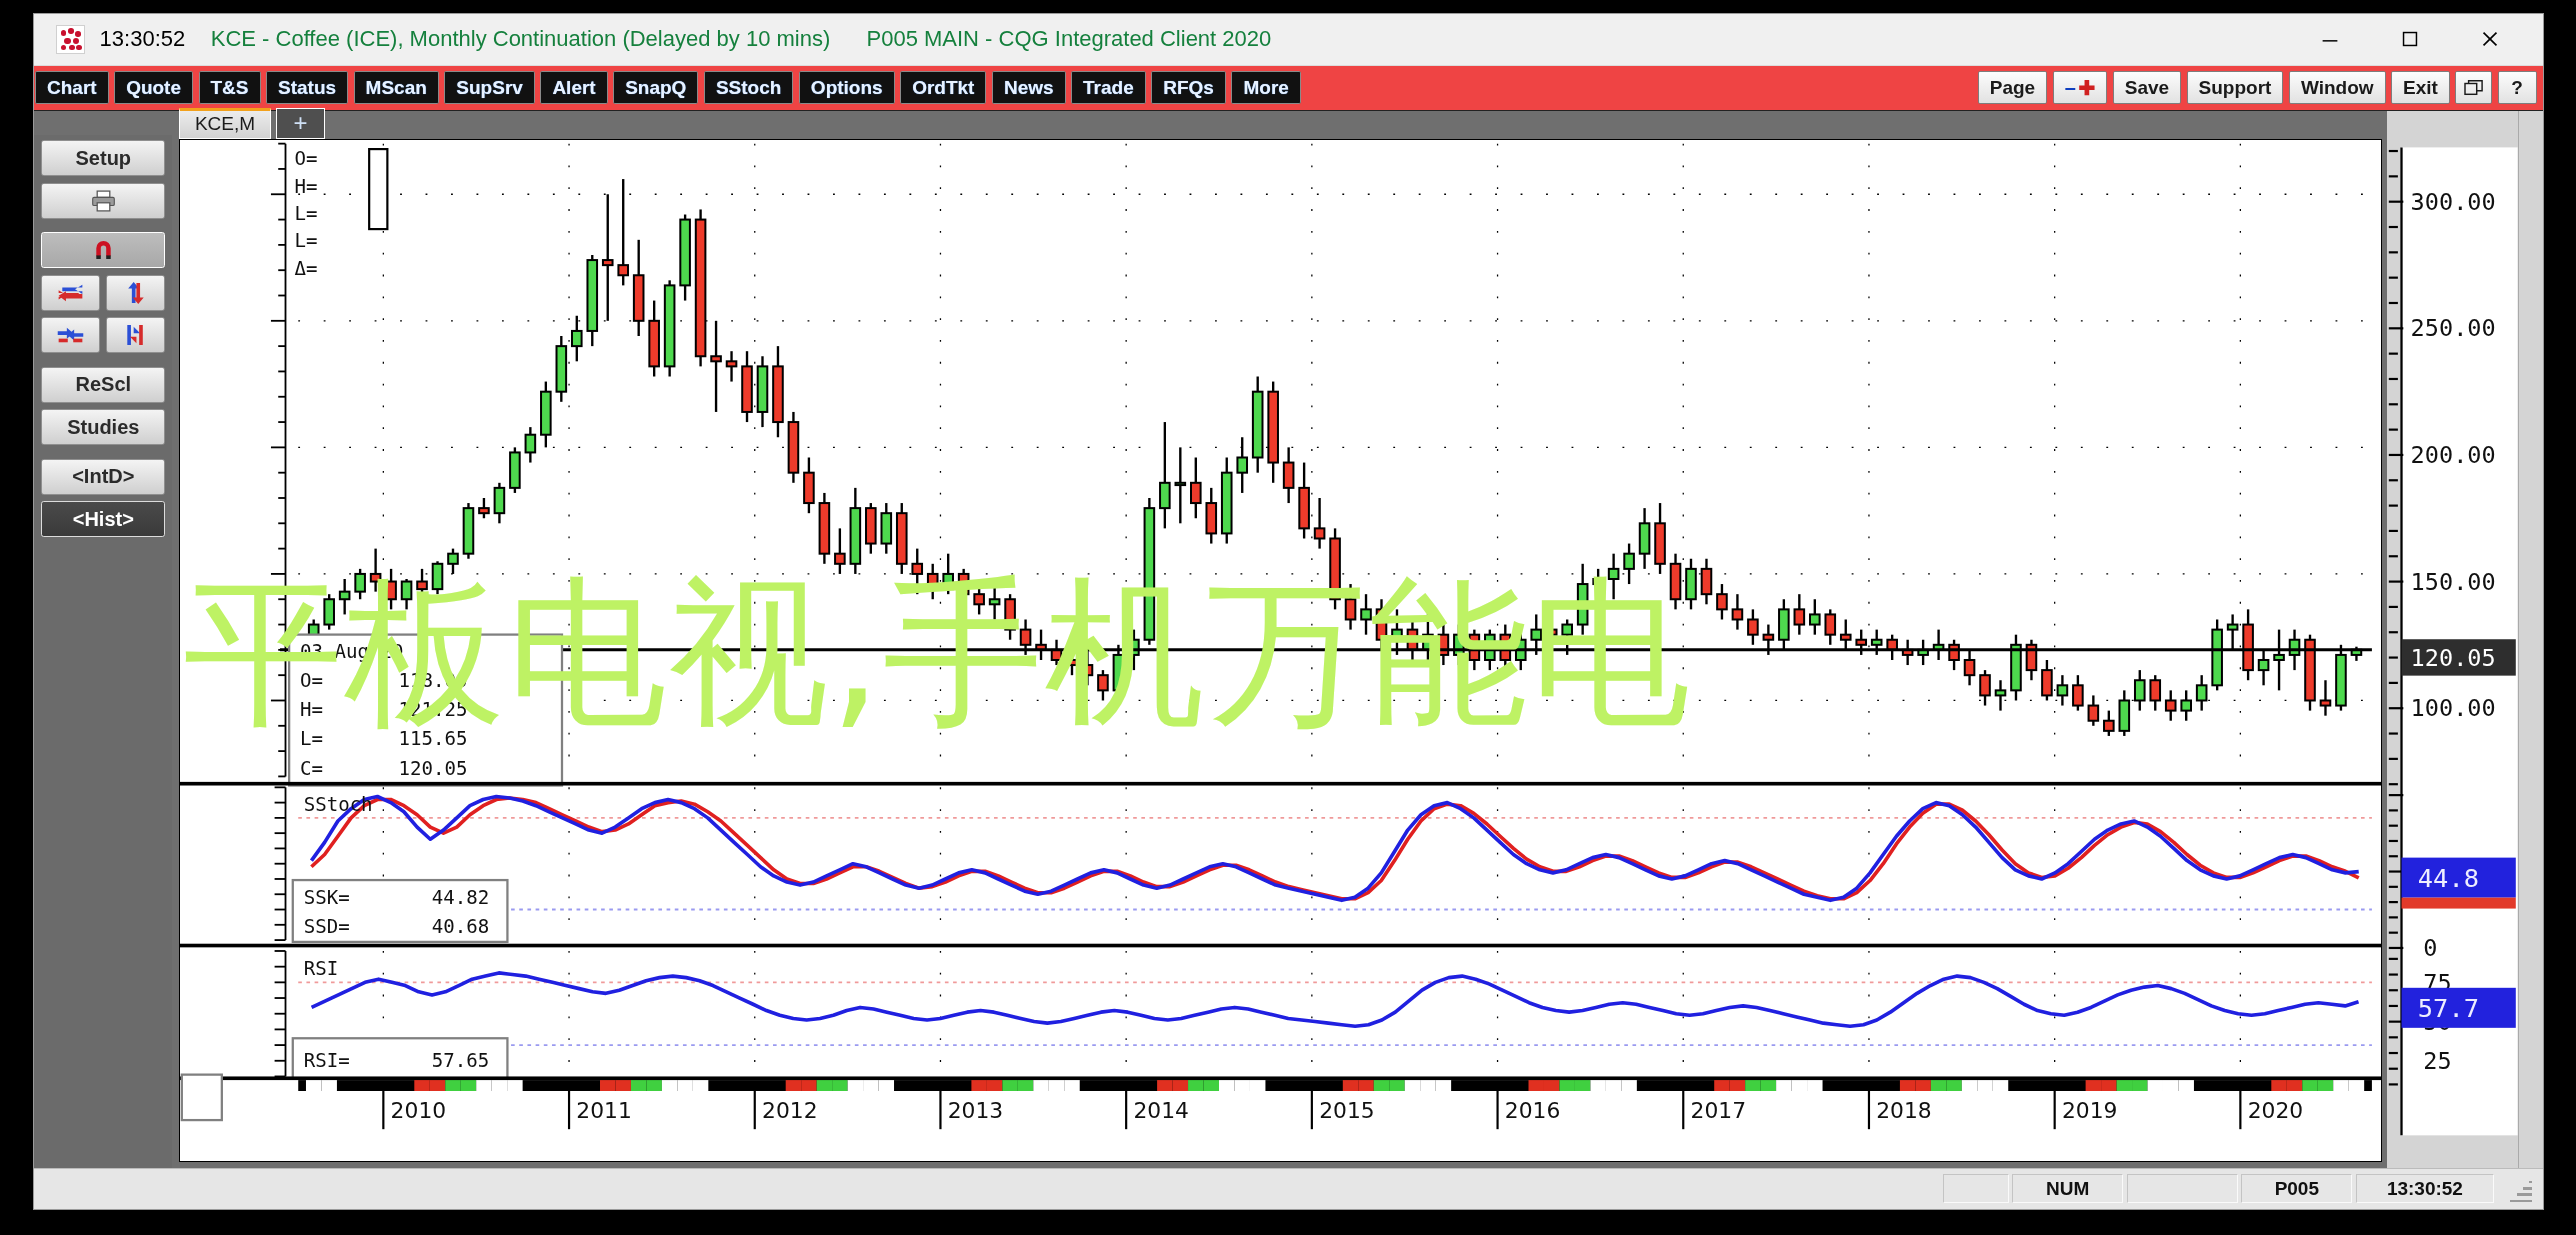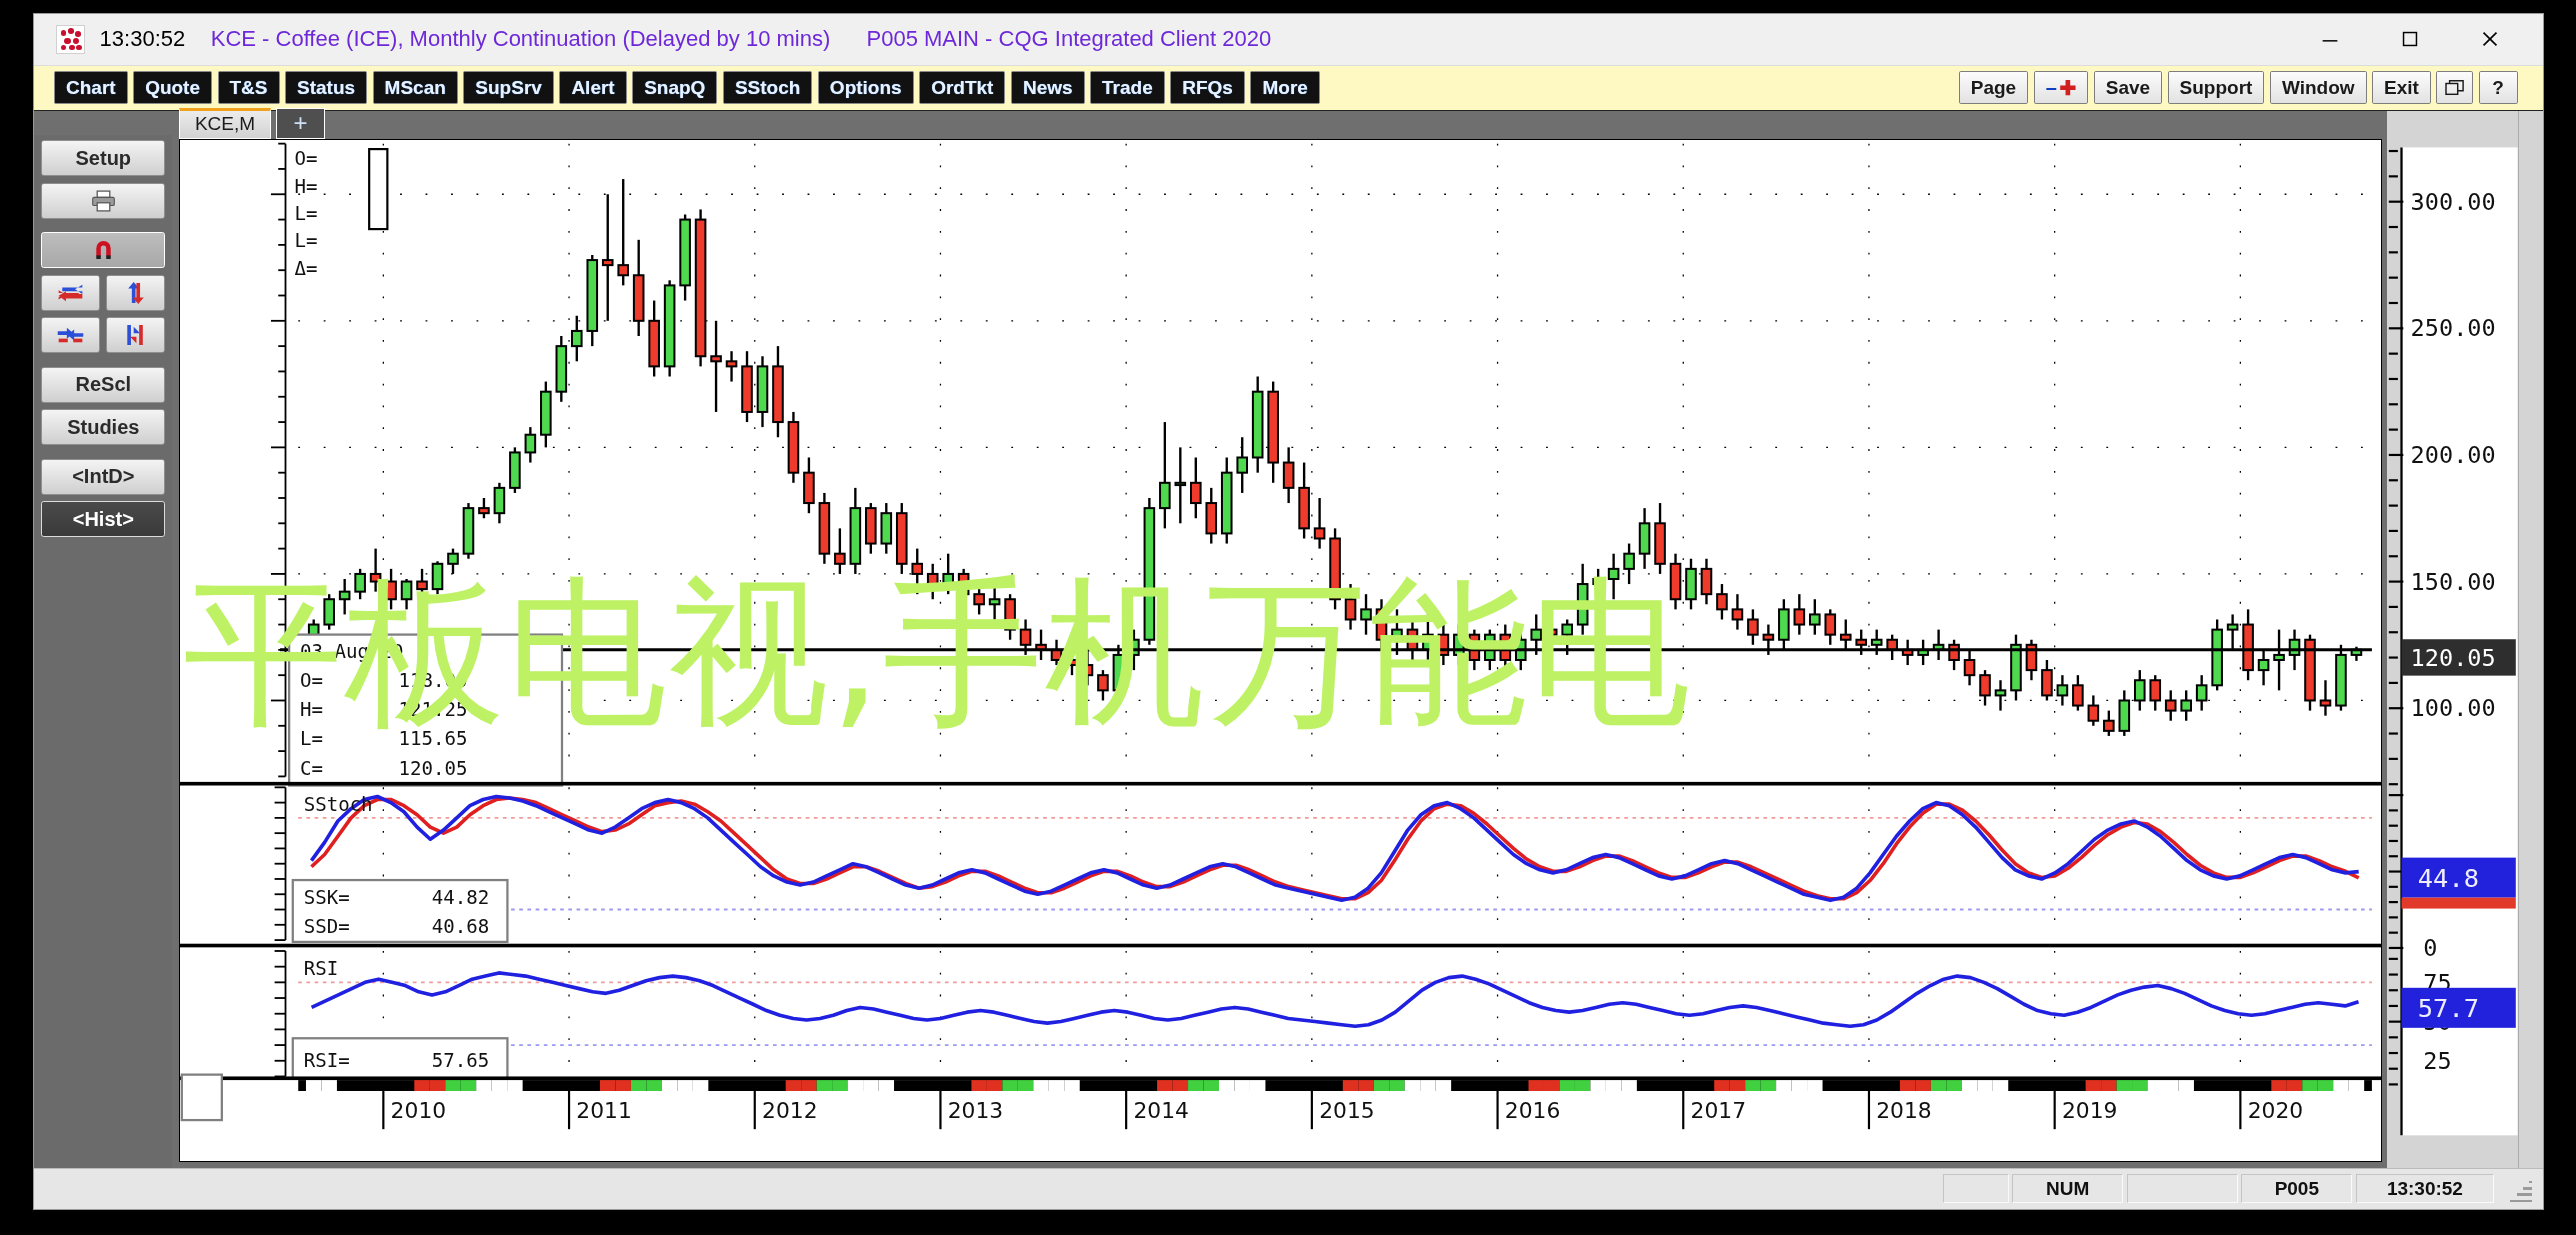--- a/index.html
+++ b/index.html
@@ -16,29 +16,29 @@
   .tb-icon i{position:absolute;background:#c8102e;border-radius:50%;}
   .tb-icon i:nth-child(1){left:3.6px;top:4.5px;width:5.5px;height:5.5px;}
   .tb-icon i:nth-child(2){left:11px;top:2.7px;width:5.5px;height:5.5px;}
   .tb-icon i:nth-child(3){left:18px;top:5.5px;width:5.5px;height:5.5px;}
   .tb-icon i:nth-child(4){left:7.3px;top:12px;width:6.4px;height:6.4px;}
   .tb-icon i:nth-child(5){left:15.5px;top:12px;width:6.4px;height:6.4px;}
   .tb-icon i:nth-child(6){left:3.6px;top:19px;width:5.5px;height:5.5px;}
   .tb-icon i:nth-child(7){left:12px;top:19px;width:5.5px;height:5.5px;}
   .tb-icon i:nth-child(8){left:19px;top:19px;width:5.5px;height:5.5px;}
   .tb-clock{font-size:22px;color:#000;margin-right:25.5px;}
-  .tb-title{font-size:22px;color:#6d28d9;white-space:nowrap;}
+  .tb-title{font-size:22px;color:#15803d;white-space:nowrap;}
   .tb-title .sep{display:inline-block;width:24px;}
   .tb-spacer{flex:1;}
   .winbtn{width:80px;height:50px;display:flex;align-items:center;justify-content:center;
           font-size:20px;color:#000;}
   .winbtn svg{display:block;}
 
   
-  .toolbar{height:44px;background:#fef9c3;display:flex;align-items:center;flex:none;padding:0 20px;
+  .toolbar{height:44px;background:#ef4444;display:flex;align-items:center;flex:none;padding:0 1px;
            border-bottom:0.9px solid #222;}
   .tbtn{height:33px;min-width:9px;padding:0 11px;margin-right:5.5px;display:flex;align-items:center;
         justify-content:center;font-size:19px;font-weight:bold;color:#e8f2ff;background:#111;
         border:0.9px solid #8a8a8a;border-radius:1.8px;box-sizing:border-box;cursor:default;
         text-shadow:0 0 0.9px #5aa0ff;}
   .tbtn.light{background:linear-gradient(#fcfcfc,#e2e2e2);color:#1a1a1a;border:0.9px solid #7d7d7d;
               text-shadow:none;}
   .tb-gap{flex:1;}
   .pm{display:flex;align-items:center;gap:2.7px;}
   .pm .minus{color:#1040c0;font-weight:bold;font-size:20px;}

